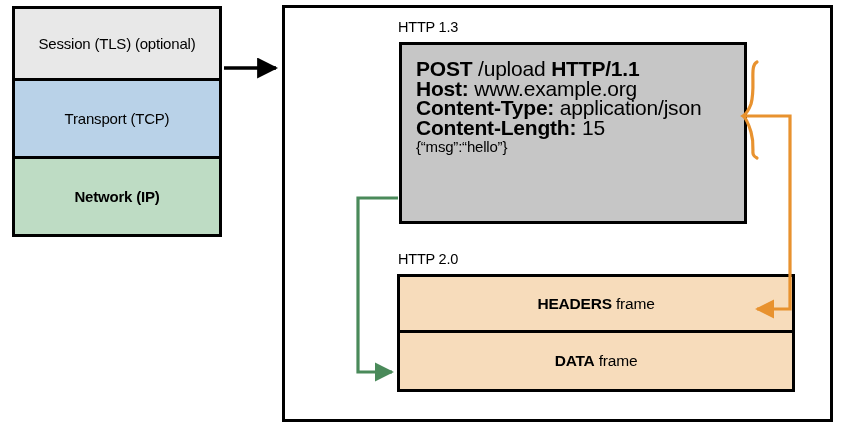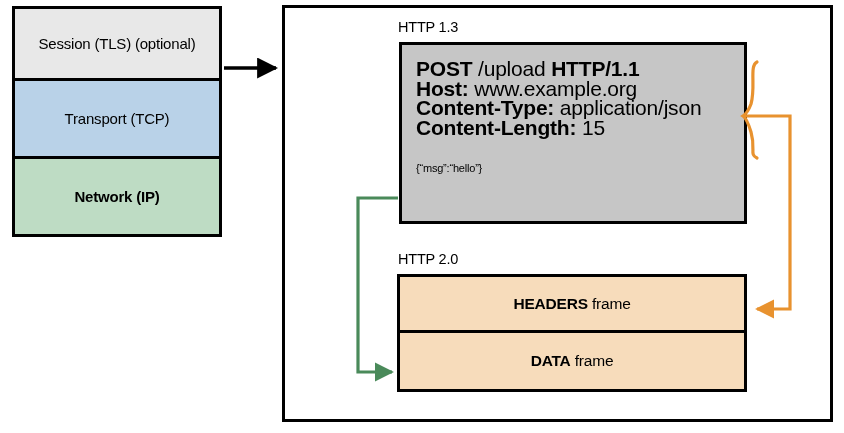--- a/index.html
+++ b/index.html
@@ -105,33 +105,32 @@
     padding: 14px 0 0 14px;
   }
   .msg-line {
     font-size: 21px;
     line-height: 19.5px;
     white-space: nowrap;
     letter-spacing: -0.2px;
   }
   .msg-line b { font-weight: bold; }
   .msg-body {
-    font-size: 11px;
+    font-size: 15px;
     line-height: 19.5px;
     white-space: nowrap;
     letter-spacing: -0.2px;
-    margin-top: 22px;
   }
 
   
   .frames-box {
     position: absolute;
     left: 397px;
     top: 274px;
-    width: 350px;
+    width: 398px;
     height: 118px;
     box-sizing: border-box;
     border: 3px solid #000;
     background: #f7dcbb;
   }
   .frame-row {
     box-sizing: border-box;
     height: 56px;
     display: flex;
     align-items: center;

